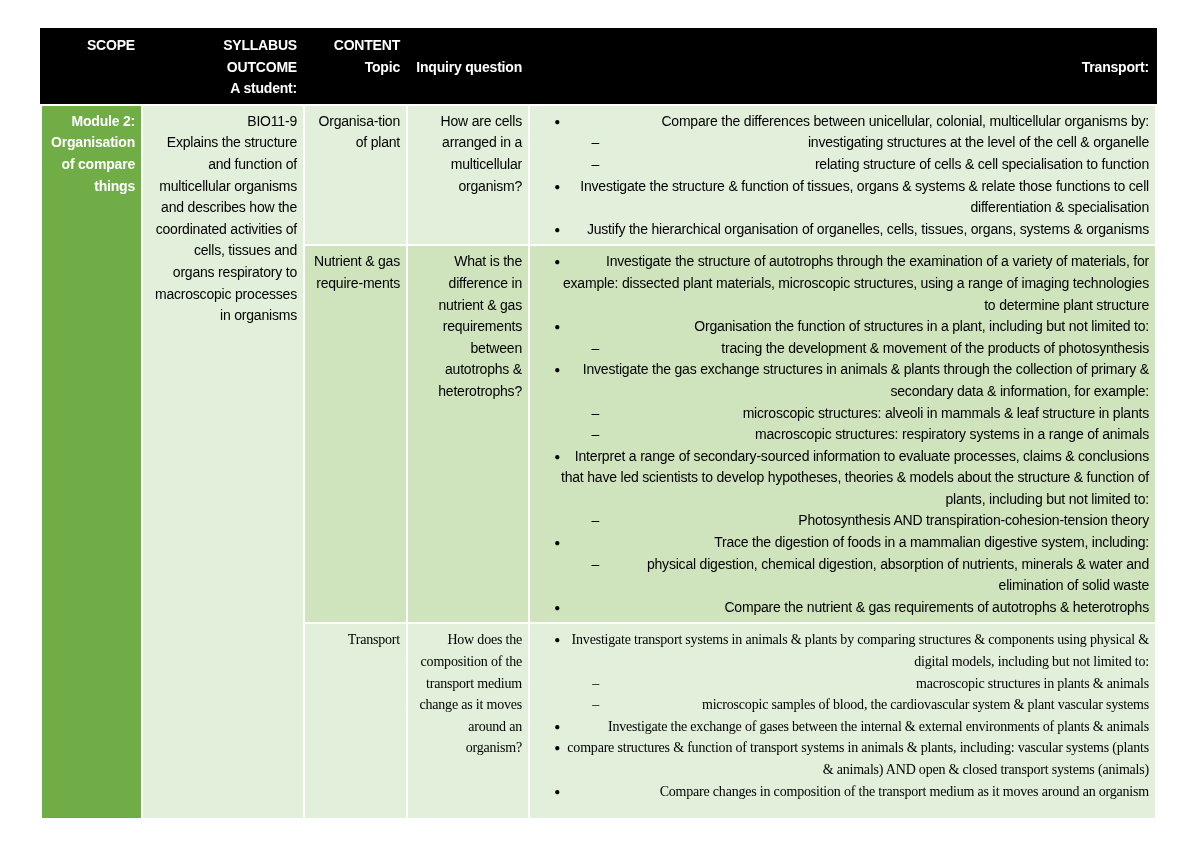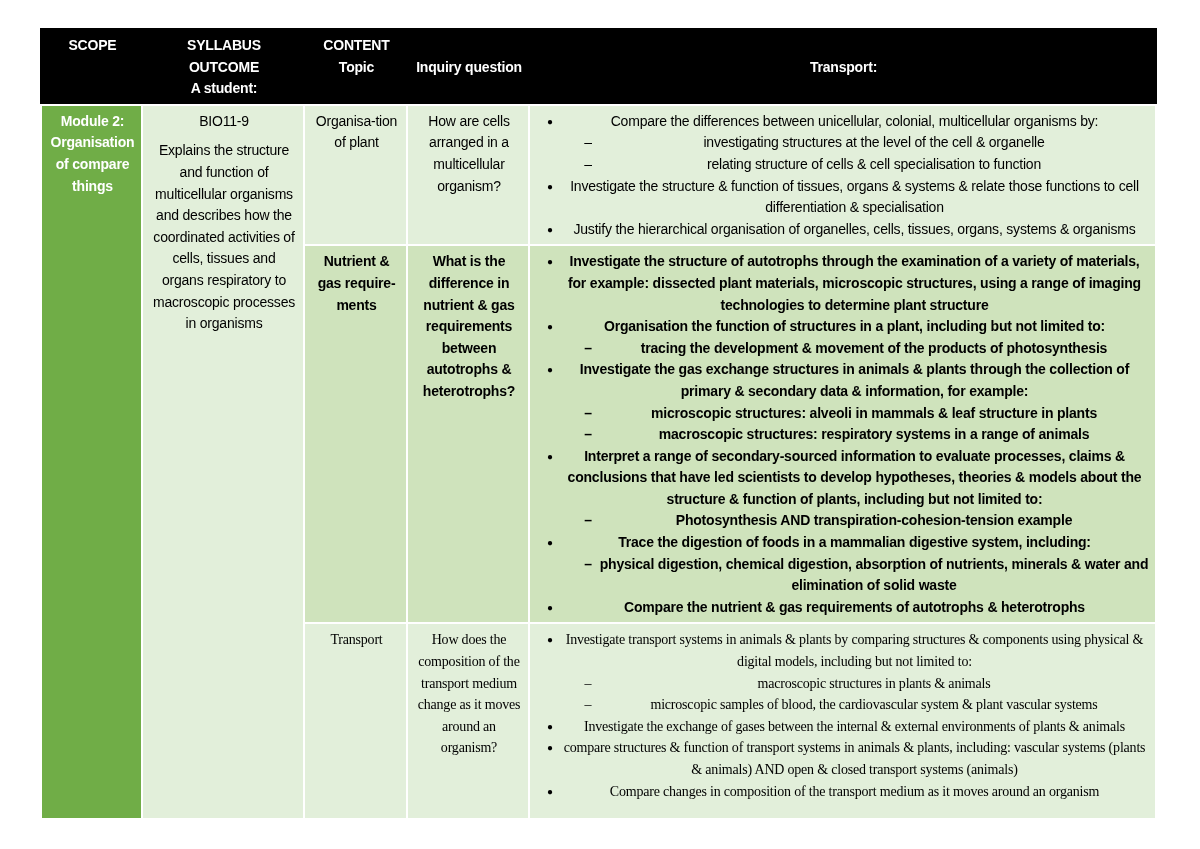--- a/index.html
+++ b/index.html
@@ -16,48 +16,48 @@
   body{
     margin:0;width:1200px;height:849px;background:#ffffff;
     font-family:"Liberation Sans",sans-serif;color:var(--text);
   }
   .page{position:relative;width:1200px;height:849px;overflow:hidden;}
   table.syllabus{
     position:absolute;left:40px;top:28px;width:1115px;
     border-collapse:collapse;table-layout:fixed;
   }
   th,td{
-    vertical-align:top;text-align:center;
+    vertical-align:top;text-align:right;
     padding:5px 6px 4px 8px;
     font-size:14px;line-height:21.6px;letter-spacing:-0.2px;
   }
   td{border:2px solid var(--border);}
   th{
     background:var(--header_bg);color:var(--header_text);font-weight:bold;
     border:2px solid var(--header_bg);border-bottom:2px solid var(--border);
   }
   tr.head{height:67px;}
   tr.row1{height:132px;}
   tr.row2{height:377px;}
   tr.row3{height:196px;font-family:Liberation Serif, serif;}
   .h1{min-height:21.6px;}
   td.scope{
     background:var(--scope_bg);color:var(--scope_text);font-weight:bold;
   }
   td.outcome{background:var(--row_light);}
   tr.row1 td.cell{background:var(--row_light);}
-  tr.row2 td.cell{background:var(--row_mid);font-weight:bold;}
+  tr.row2 td.cell{background:var(--row_mid);}
   tr.row3 td.cell{background:var(--row_light);}
   td.students{padding-left:8px;padding-right:6px;}
   .item{display:flex;align-items:flex-start;}
   .item .marker{flex:0 0 22px;}
   .item .txt{flex:1 1 auto;}
   .item.l1 .marker{font-size:10px;line-height:21.6px;padding-left:2px;}
   .item.l2{padding-left:39px;}
-  .outcome-code{margin-bottom:8px;}
+  .outcome-code{margin-bottom:0;}
 </style>
 </head>
 <body>
 
 <div class="page">
   <table class="syllabus">
     <colgroup>
       <col style="width:101px">
         <col style="width:162px">
         <col style="width:103px">
@@ -148,21 +148,21 @@
             <div class="item l2">
               <span class="marker">–</span>
               <span class="txt">macroscopic structures: respiratory systems in a range of animals</span>
             </div>
             <div class="item l1">
               <span class="marker">●</span>
               <span class="txt">Interpret a range of secondary-sourced information to evaluate processes, claims &amp; conclusions that have led scientists to develop hypotheses, theories &amp; models about the structure &amp; function of plants, including but not limited to:</span>
             </div>
             <div class="item l2">
               <span class="marker">–</span>
-              <span class="txt">Photosynthesis AND transpiration-cohesion-tension example</span>
+              <span class="txt">Photosynthesis AND transpiration-cohesion-tension theory</span>
             </div>
             <div class="item l1">
               <span class="marker">●</span>
               <span class="txt">Trace the digestion of foods in a mammalian digestive system, including:</span>
             </div>
             <div class="item l2">
               <span class="marker">–</span>
               <span class="txt">physical digestion, chemical digestion, absorption of nutrients, minerals &amp; water and elimination of solid waste</span>
             </div>
             <div class="item l1">

